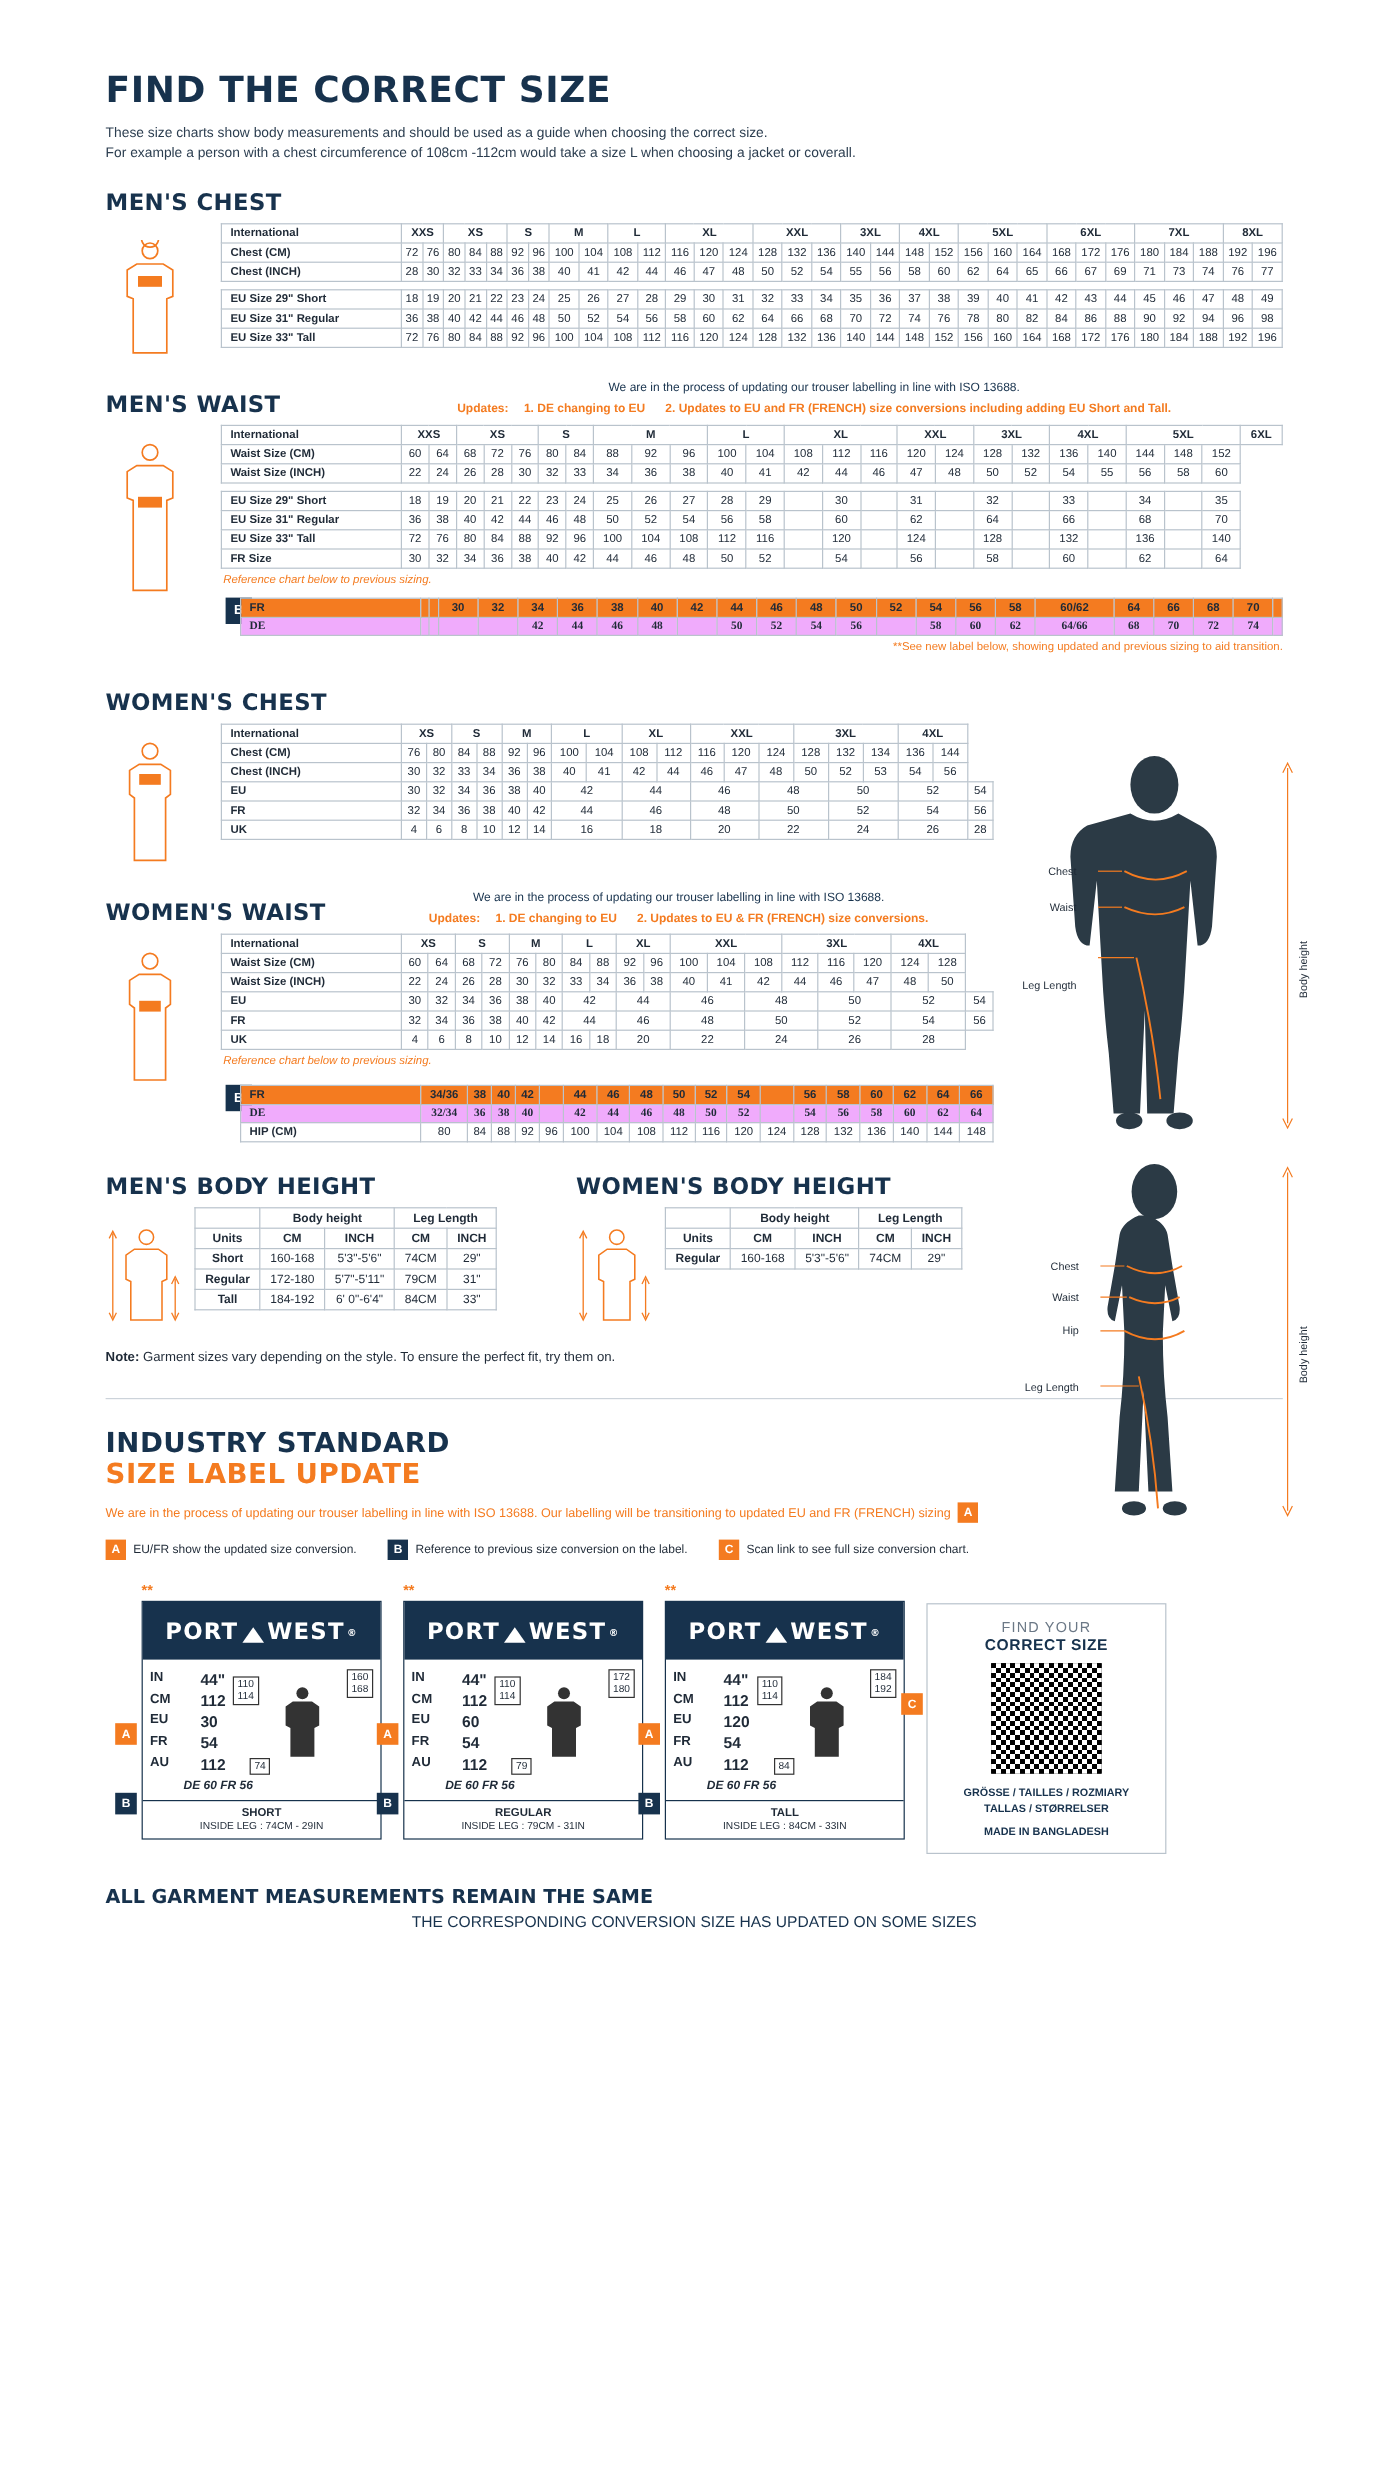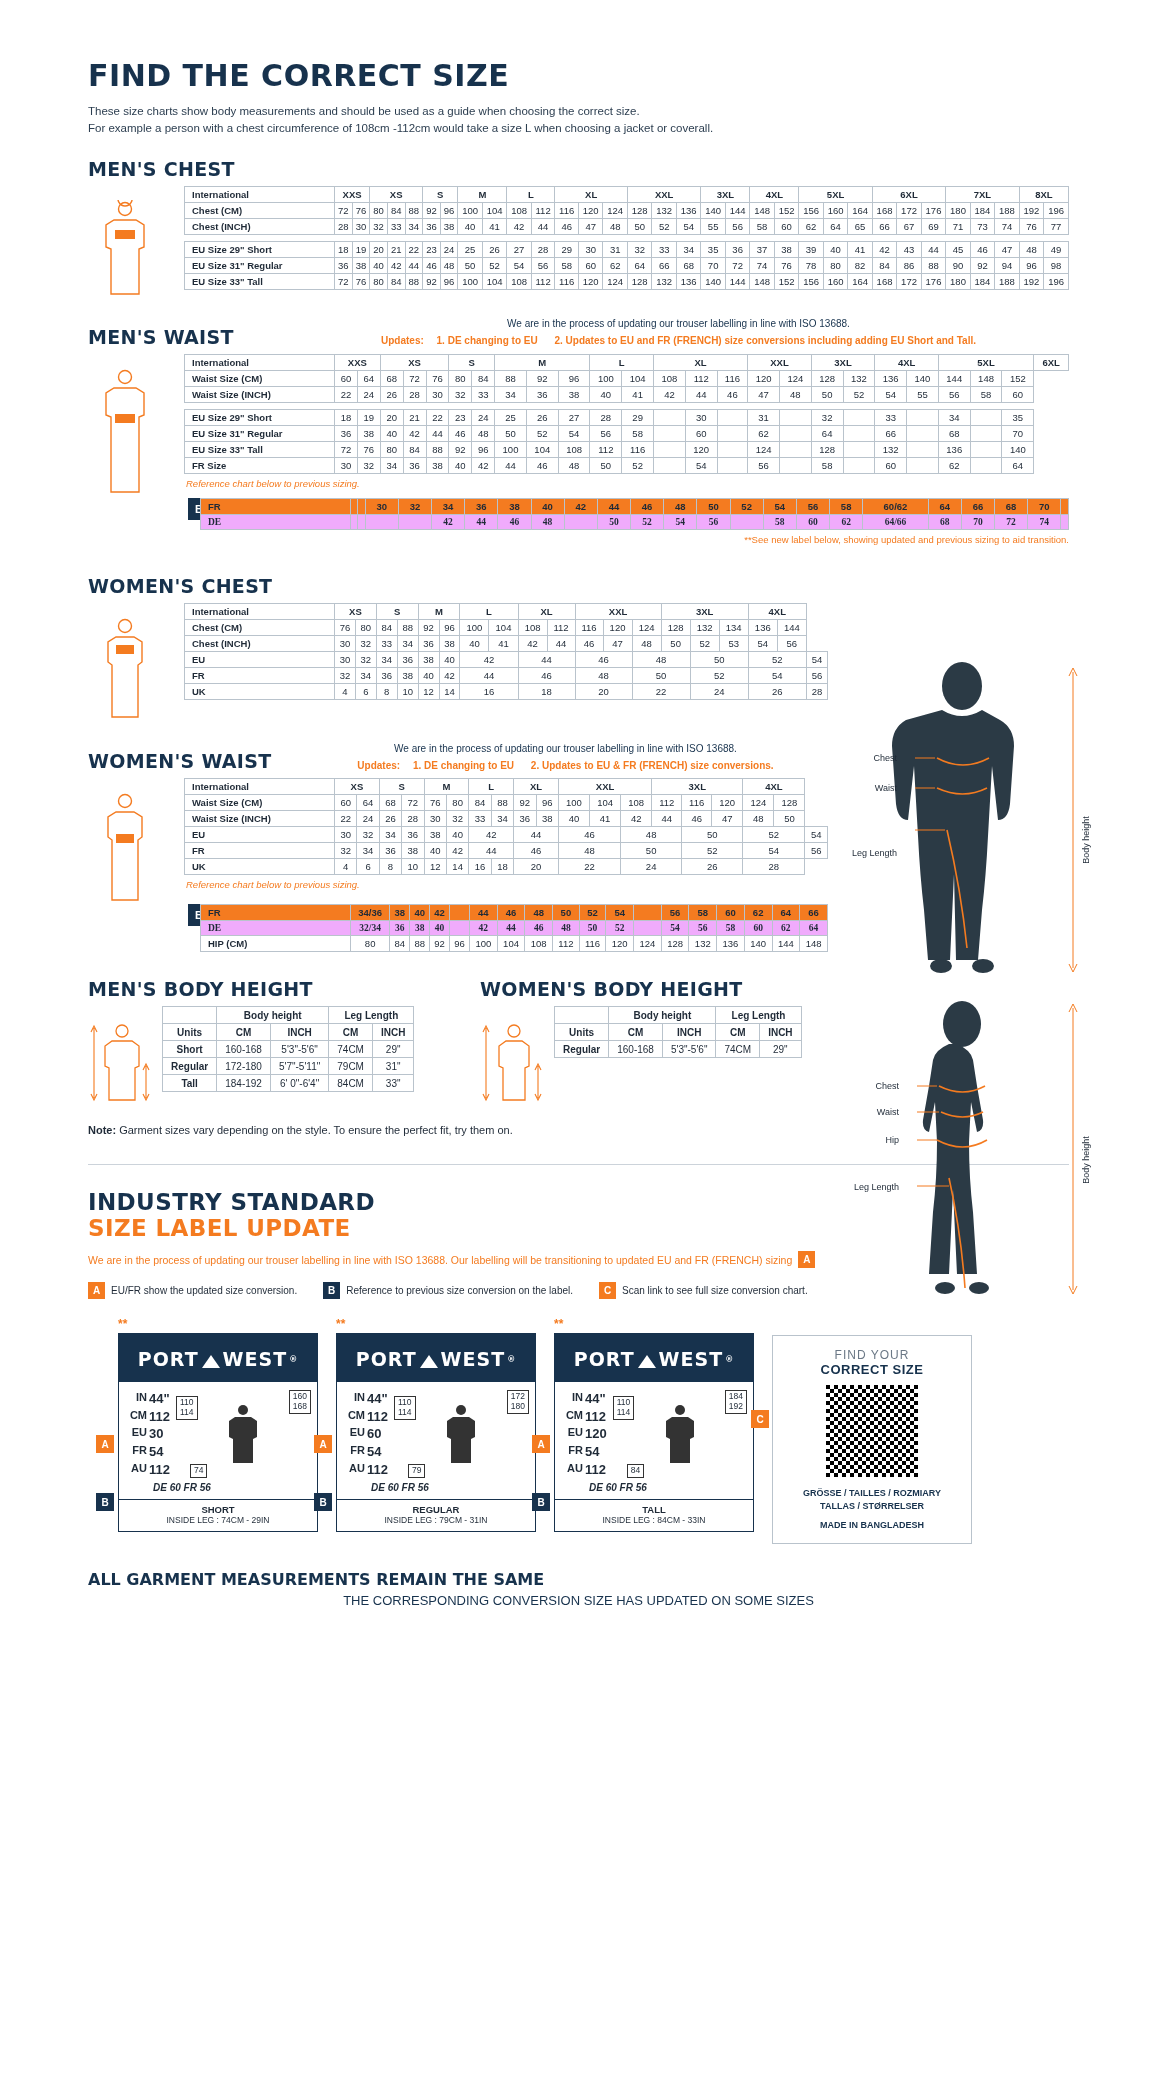--- a/index.html
+++ b/index.html
@@ -57,21 +57,21 @@
 
   .b-col { width: 30px; flex: 0 0 30px; display:flex; flex-direction:column; justify-content:center; align-items:flex-end; padding-right:4px;}
 
   .two-col { display:flex; gap: 42px; }
 
   .bh-table { border-collapse: collapse; font-size: 10px; }
   .bh-table th, .bh-table td { border:1px solid #b9c3cc; padding: 2px 8px; text-align:center; height:17px; }
   .bh-table th.topgrp { font-weight:700; }
   .bh-table td.rowlbl, .bh-table th.rowlbl { font-weight:700; }
 
-  .models { position: absolute; right: 60px; top: 660px; width: 260px; }
+  .models { position: absolute; right: 60px; top: 628px; width: 260px; }
 
   .note-bottom { font-size: 11px; margin-top: 18px; color:#1f2a37; }
   .note-bottom b { font-weight: 700; }
 
   hr.div { border: none; border-top: 1px solid #ccd3da; margin: 28px 0 24px 0; }
 
   h2.ind { font-size: 23px; font-weight: 800; color:#17324d; margin:0; letter-spacing:.4px; font-family:"DejaVu Sans", sans-serif;}
   h2.ind2 { font-size: 23px; font-weight: 800; color:#f47b20; margin:0 0 10px 0; letter-spacing:.4px; font-family:"DejaVu Sans", sans-serif;}
   .upd-line { font-size: 10.5px; color:#f47b20; margin-bottom: 14px; display:flex; align-items:center; gap:6px;}
   .legend { display:flex; gap: 26px; font-size:10px; align-items:center; margin-bottom: 18px; flex-wrap:wrap;}
@@ -82,21 +82,21 @@
 
   .labels-row { display:flex; gap: 18px; align-items:flex-start; }
   .label-card { width: 200px; position: relative; }
   .stars { color:#f47b20; font-weight:800; font-size:12px; margin-bottom:2px; }
   .label-box { border:1px solid #17324d; background:#fff; }
   .label-head { background:#17324d; color:#fff; text-align:center; padding:14px 0 12px 0; }
   .brand { font-family:"DejaVu Sans", sans-serif; font-weight:800; font-size:19px; letter-spacing:1px; display:inline-flex; align-items:center; gap:2px;}
   .tri { width:0;height:0;border-left:9px solid transparent;border-right:9px solid transparent;border-bottom:13px solid #fff; display:inline-block; margin:0 1px; position:relative; top:2px;}
   .label-body { display:flex; padding:8px 6px 4px 6px; gap:6px; font-size:11px; }
   .sizecol { font-weight:700; line-height:1.35; }
-  .sizecol .row { display:flex; gap:2px;text-align:right; }
+  .sizecol .row { display:flex; gap:20px; }
   .sizecol .k { width:22px; }
   .sizecol .v { }
   .big { font-size: 13px; }
   .fig-mini { flex:1 1 auto; display:flex; align-items:center; justify-content:center; position:relative; }
   .mini-box { border:1px solid #333; font-size:8.5px; text-align:center; padding:1px 3px; line-height:1.15;}
   .label-foot { border-top:1px solid #17324d; text-align:center; font-size:9.5px; font-weight:700; padding:4px 0 6px 0; }
   .label-foot .sub { font-weight:400; font-size:8.5px; }
   .de-line { font-size:10px; font-style:italic; padding: 0 0 6px 34px; font-weight:700; }
 
   .badge-left { position:absolute; left:-22px; background:#f47b20; color:#fff; width:18px;height:18px; display:flex;align-items:center;justify-content:center;font-size:10px;font-weight:800;}

